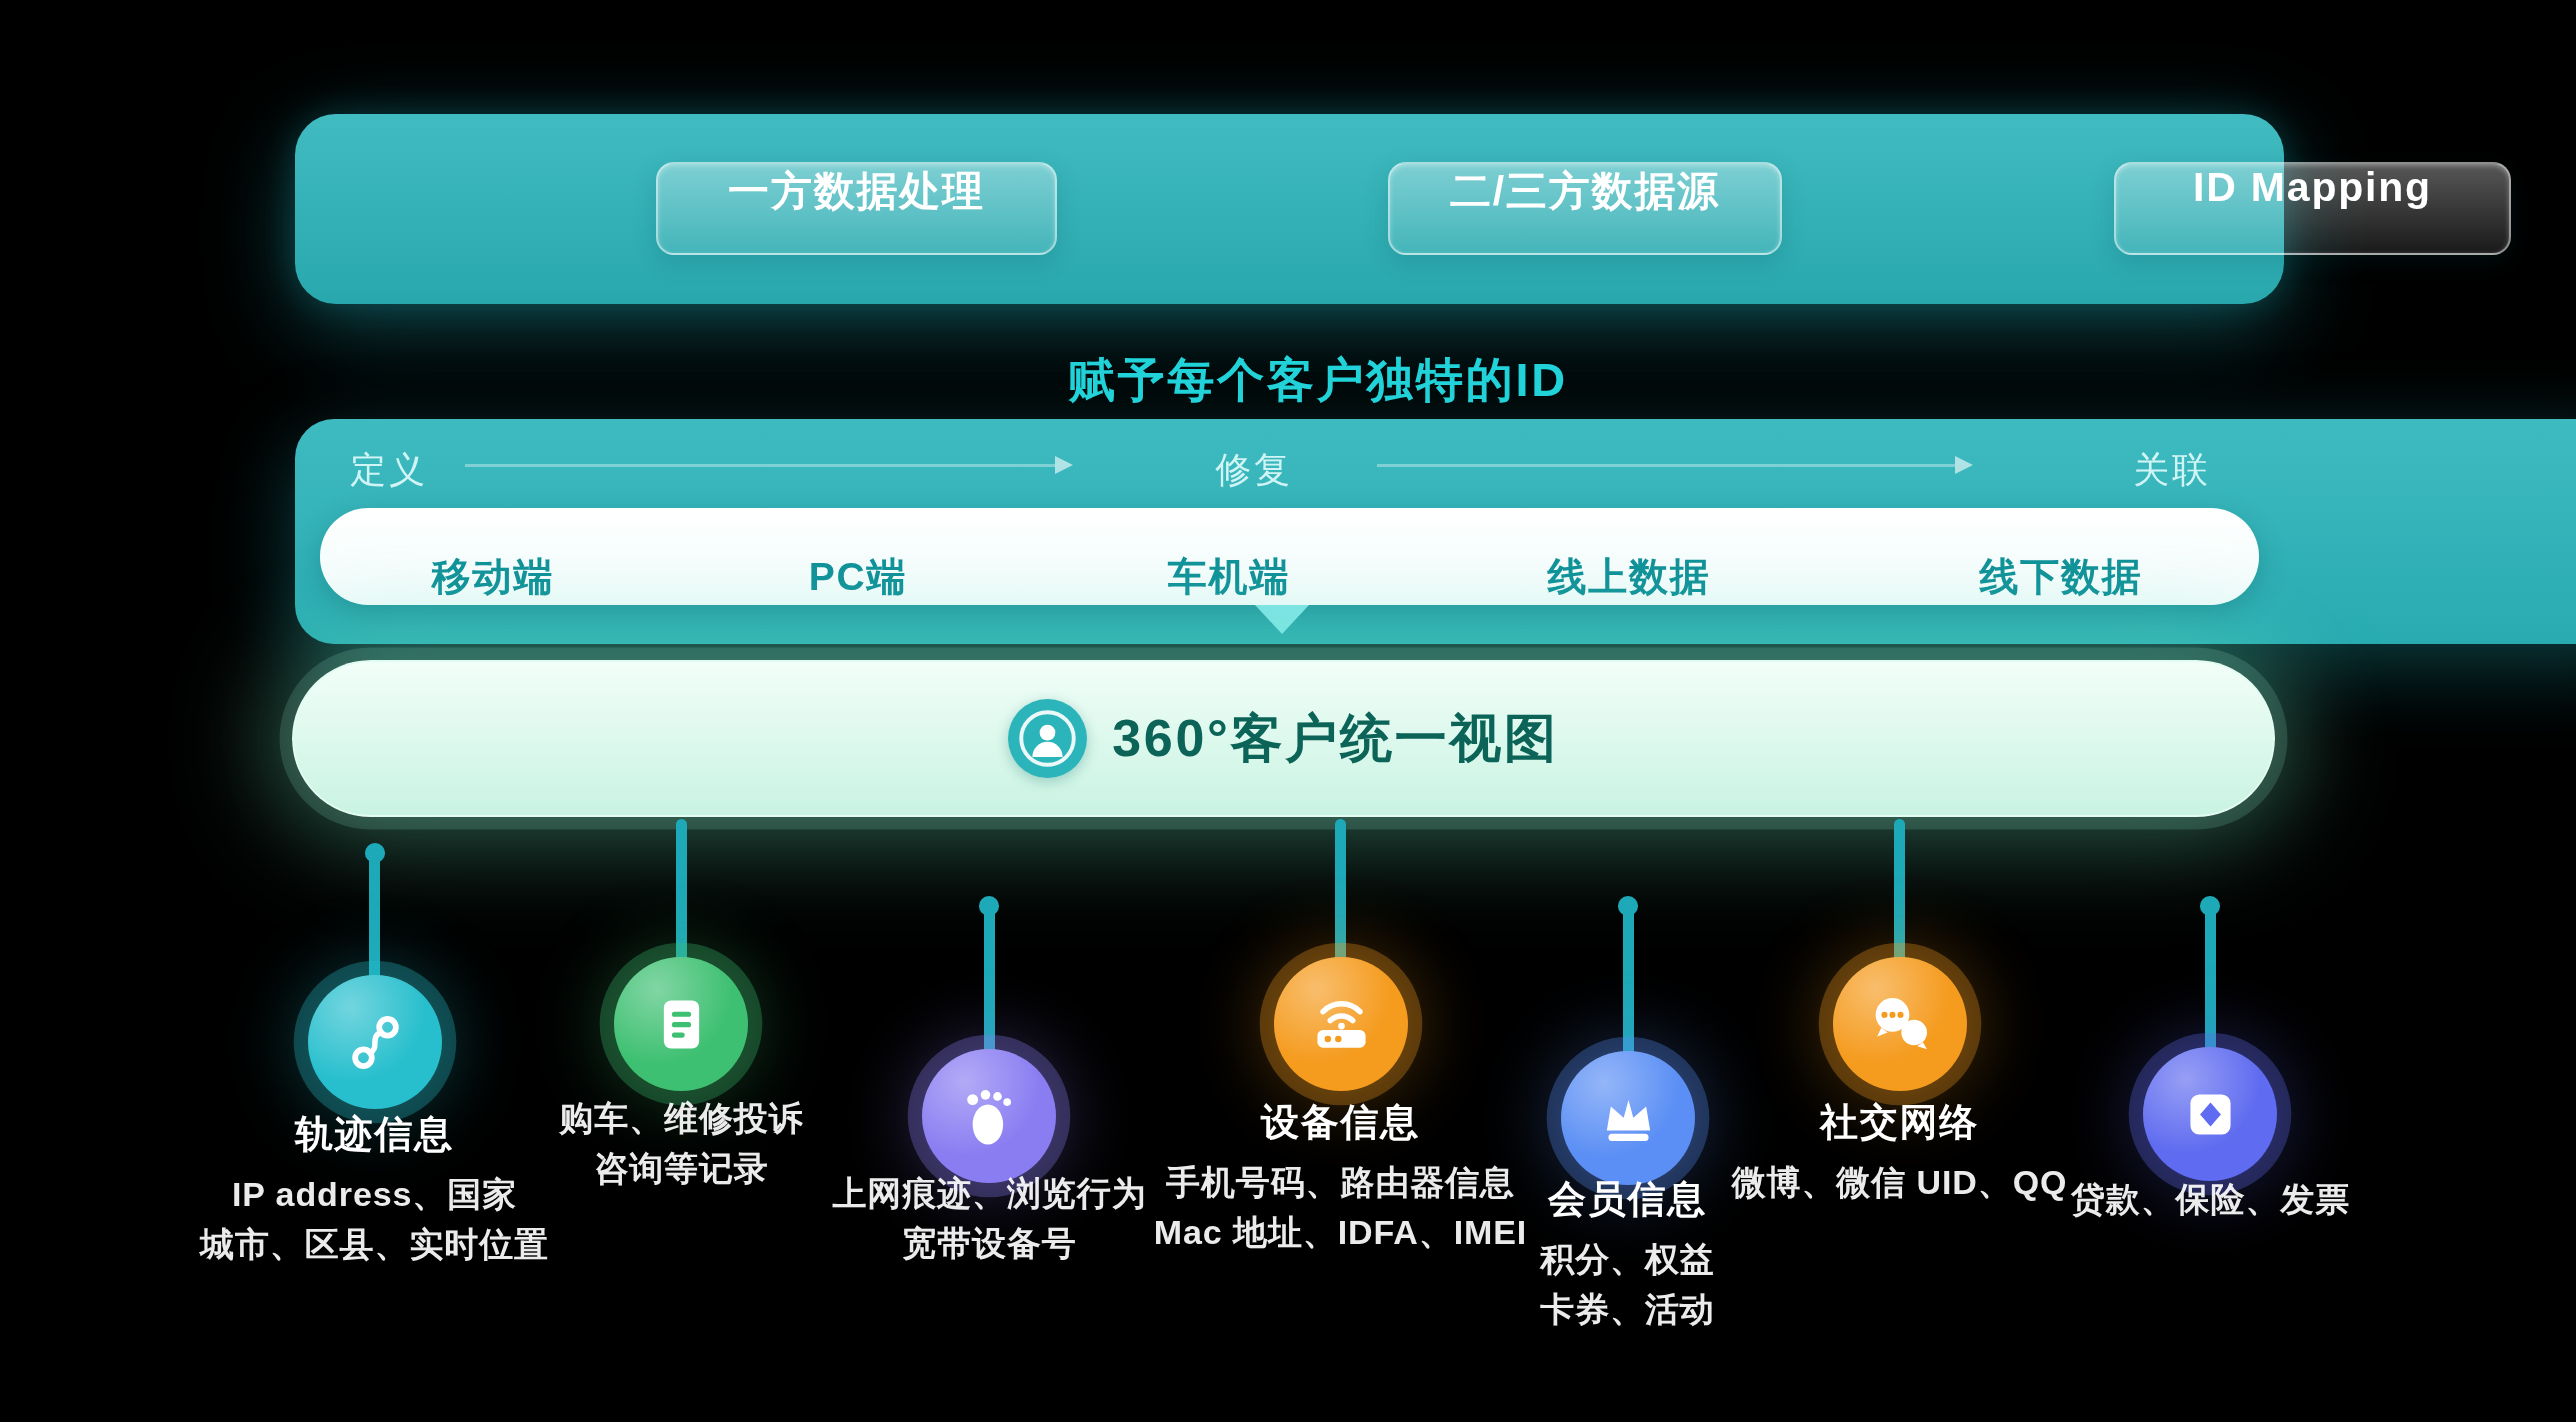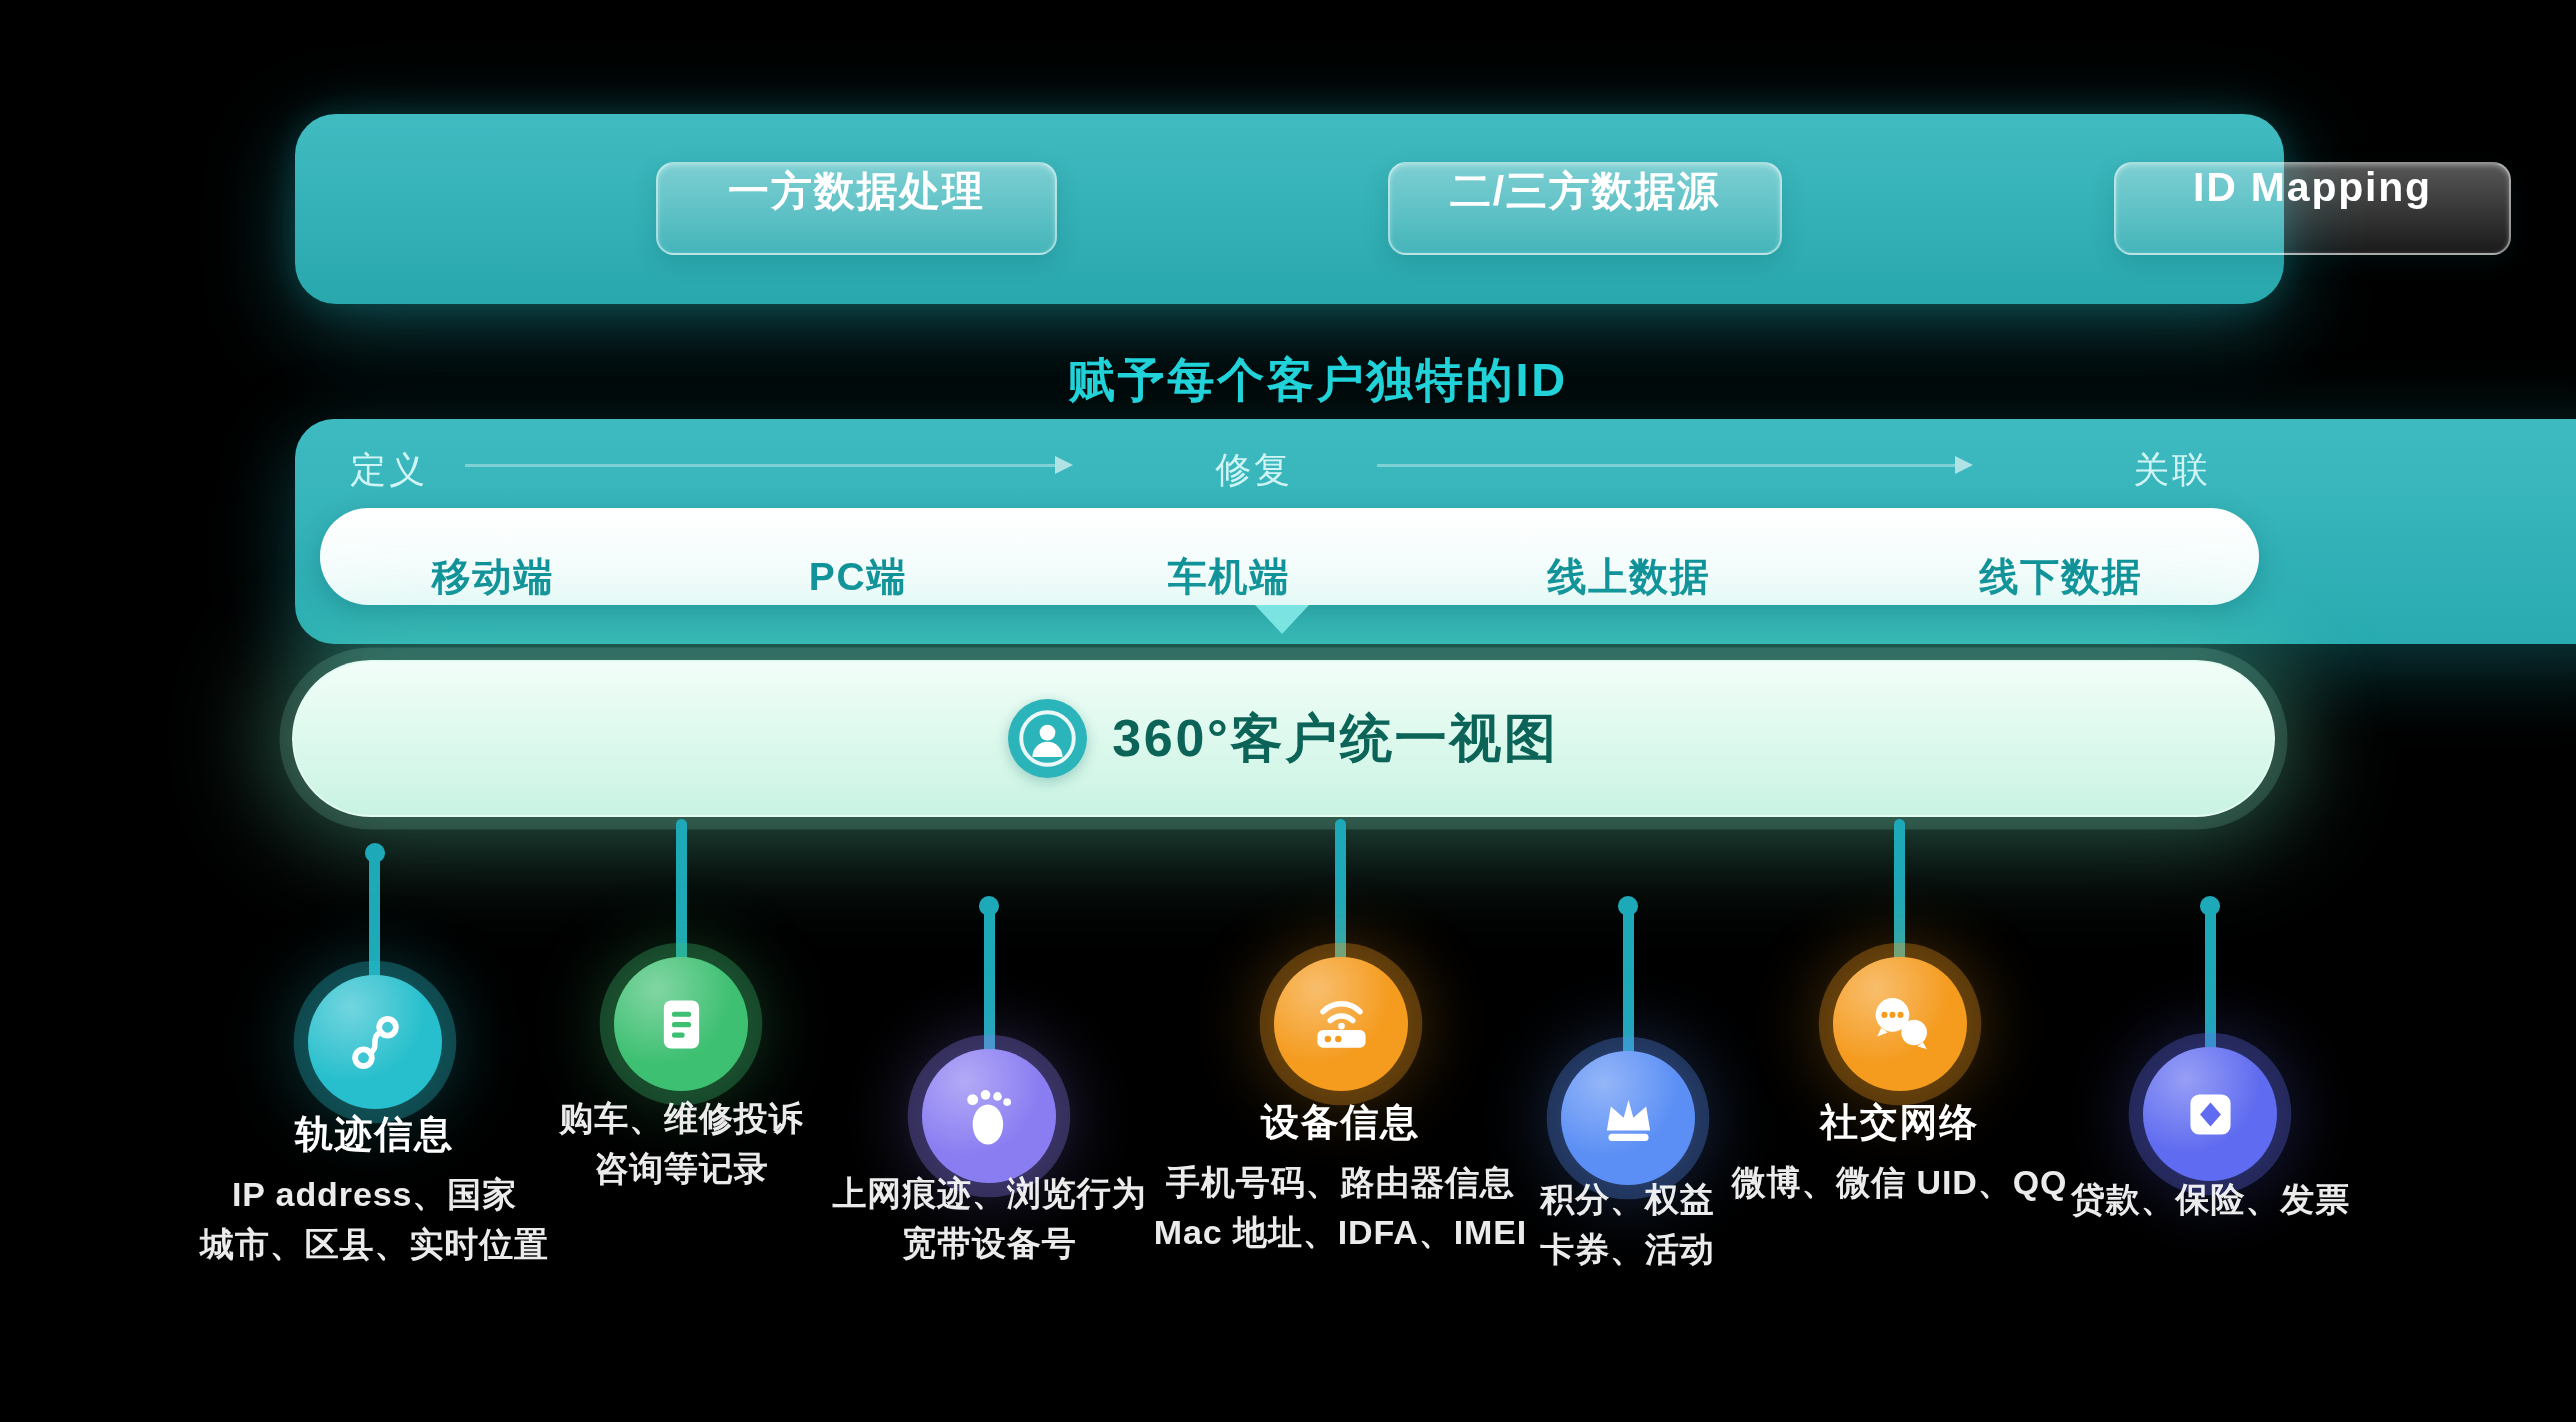--- a/index.html
+++ b/index.html
@@ -227,20 +227,21 @@
     <div class="src-line">Mac 地址、IDFA、IMEI</div>
   </div>
 
   <div class="bubble" style="left: 1561px; top: 1051px; --c: #5b8ff5; --g: rgba(91,143,245,0.30);">
     <svg viewBox="0 0 48 48" fill="#fff">
       <path d="M10.5 31.5 L13 16.5 L21 23.5 L24 12.5 L27 23.5 L35 16.5 L37.5 31.5 Z"></path>
       <rect x="11.5" y="33.5" width="25" height="4.5" rx="2.2"></rect>
     </svg>
   </div>
   <div class="src-text" style="left:1377px; top:1174px;">
+    <div class="src-name">会员信息</div>
     <div class="src-line">积分、权益</div>
     <div class="src-line">卡券、活动</div>
   </div>
 
   <div class="bubble" style="left: 1833px; top: 957px; --c: #f59b1e; --g: rgba(245,155,30,0.30);">
     <svg viewBox="0 0 48 48">
       <circle cx="19" cy="18" r="10.5" fill="#fff"></circle>
       <path d="M12 26 L9.5 31.5 L16 29 Z" fill="#fff"></path>
       <circle cx="14" cy="18" r="1.9" fill="var(--c)"></circle>
       <circle cx="19" cy="18" r="1.9" fill="var(--c)"></circle>

